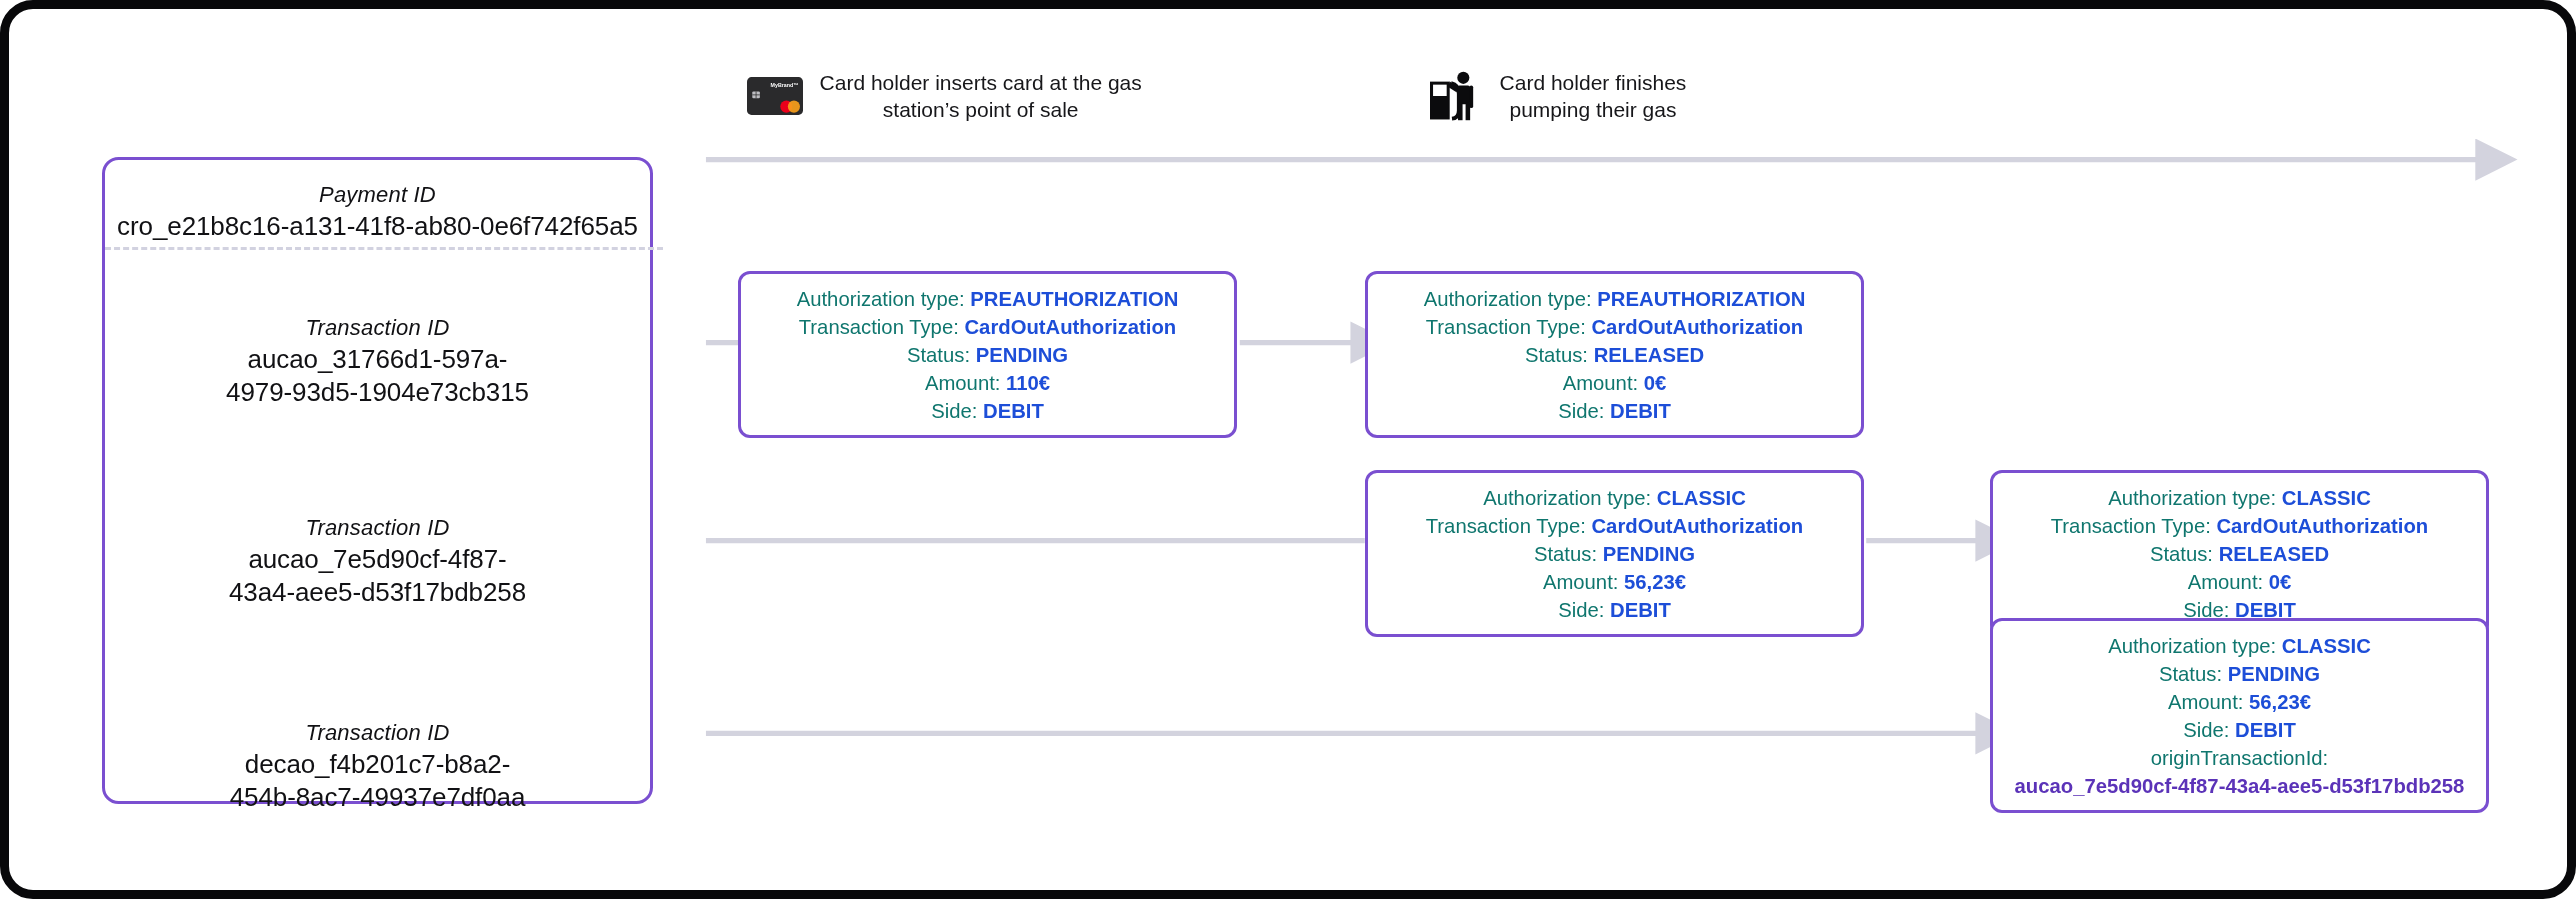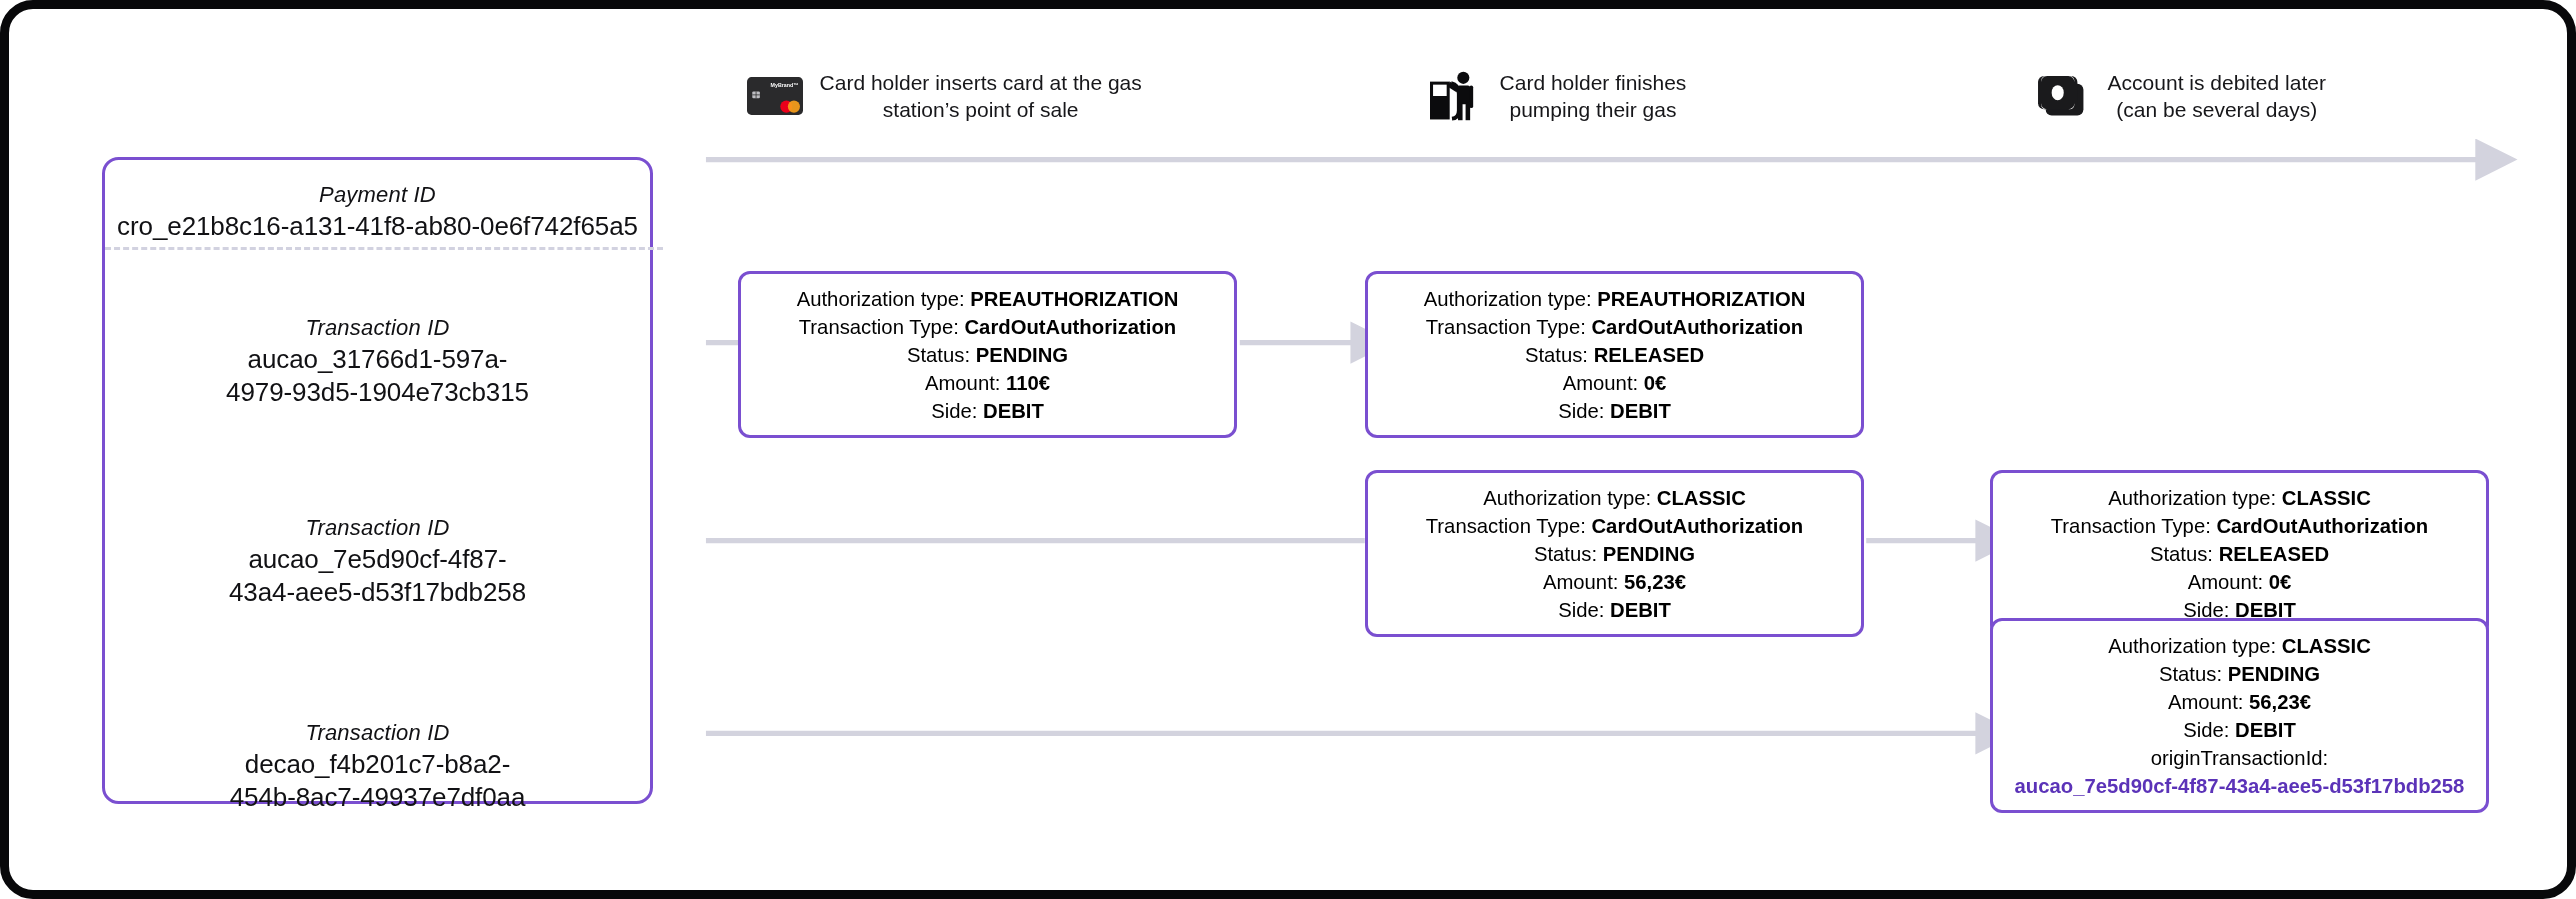--- a/index.html
+++ b/index.html
@@ -104,22 +104,22 @@
     box-sizing: border-box;
     border: 3px solid #7a4fd0;
     border-radius: 12px;
     background: #ffffff;
     text-align: center;
     padding: 10.5px 16.6px;
     color: #6d55bd;
     font-size: 20.3px;
     line-height: 1.38;
   }
-  .tx-box .lbl { color: #000000; font-weight: 400; }
-  .tx-box .val { color: #000000; font-weight: 700; }
+  .tx-box .lbl { color: #0f766e; font-weight: 400; }
+  .tx-box .val { color: #1d4ed8; font-weight: 700; }
   .tx-box .origin-val {
     color: #5b33b8;
     font-weight: 700;
     display: block;
   }
 
   #tx-box-1 { left: 729px;  top: 262px; width: 499px; }
   #tx-box-2 { left: 1356px; top: 262px; width: 499px; }
   #tx-box-3 { left: 1356px; top: 461px; width: 499px; }
   #tx-box-4 { left: 1981px; top: 461px; width: 499px; }
@@ -205,35 +205,20 @@
           <line x1="12" y1="19" x2="12" y2="28" stroke="#2a2a2c" stroke-width="1"></line>
           <line x1="7" y1="23.5" x2="17" y2="23.5" stroke="#2a2a2c" stroke-width="1"></line>
           <circle cx="52" cy="39" r="8" fill="#eb001b"></circle>
           <circle cx="62" cy="39" r="8" fill="#f79e1b" fill-opacity="0.92"></circle>
         </svg>
       </div>
       <div class="tl-label">Card holder inserts card at the gas
 station’s point of sale</div>
     </div>
 
-    <div class="tl-step" id="tl-step-3">
-      <div class="tl-icon">
-        <svg width="56" height="47" viewBox="0 0 74 62">
-          <rect x="14" y="14" width="50" height="42" rx="8" fill="#1a1a1c"></rect>
-          <rect x="4" y="4" width="52" height="44" rx="8" fill="#1a1a1c"></rect>
-          <path d="M8,10 a6,6 0 0 1 6,-6 h2 a8,8 0 0 0 -8,8 z" fill="#ffffff"></path>
-          <path d="M52,10 a6,6 0 0 0 -6,-6 h-2 a8,8 0 0 1 8,8 z" fill="#ffffff"></path>
-          <path d="M8,42 a6,6 0 0 0 6,6 h2 a8,8 0 0 1 -8,-8 z" fill="#ffffff"></path>
-          <path d="M52,42 a6,6 0 0 1 -6,6 h-2 a8,8 0 0 0 8,-8 z" fill="#ffffff"></path>
-          <ellipse cx="30" cy="26" rx="8" ry="10" fill="#ffffff"></ellipse>
-        </svg>
-      </div>
-      <div class="tl-label">Account is debited later
-(can be several days)</div>
-    </div>
 
     <div class="tx-box" id="tx-box-1">
       <div>
         <span class="lbl">Authorization type:</span>
         <span class="val">PREAUTHORIZATION</span>
       </div>
       <div>
         <span class="lbl">Transaction Type:</span>
         <span class="val">CardOutAuthorization</span>
       </div>

